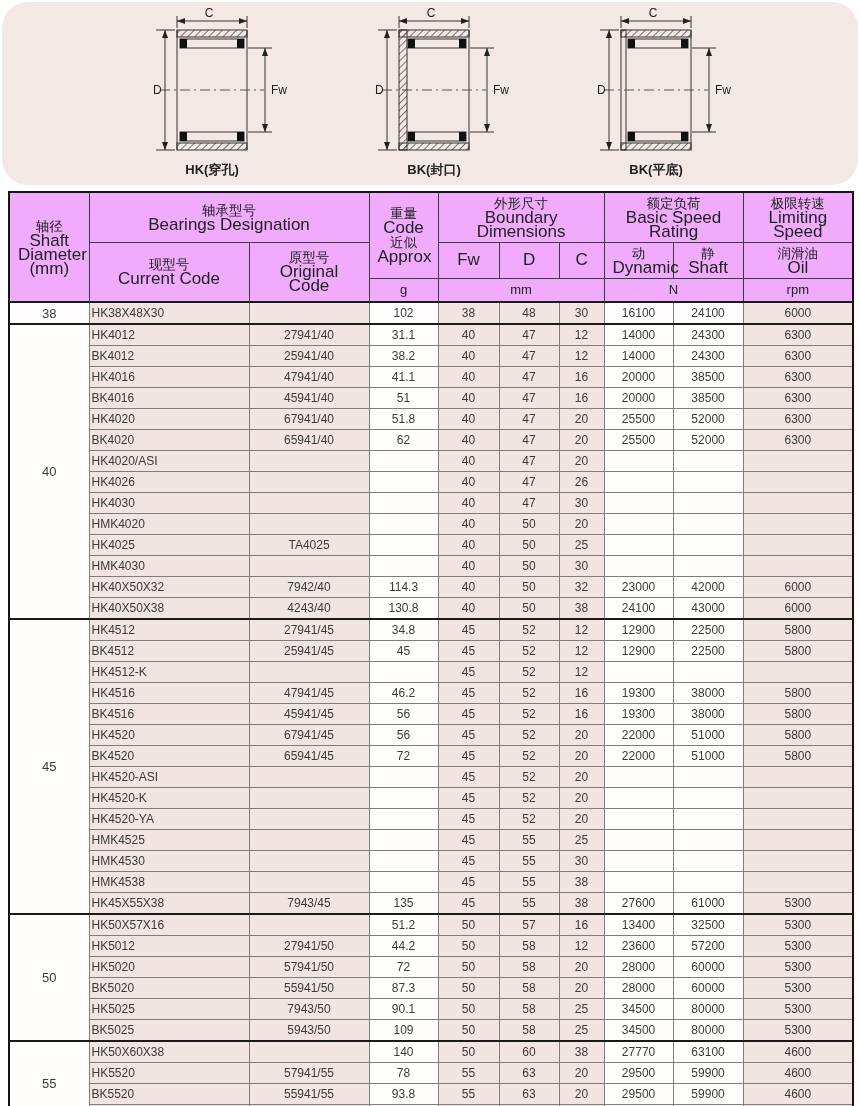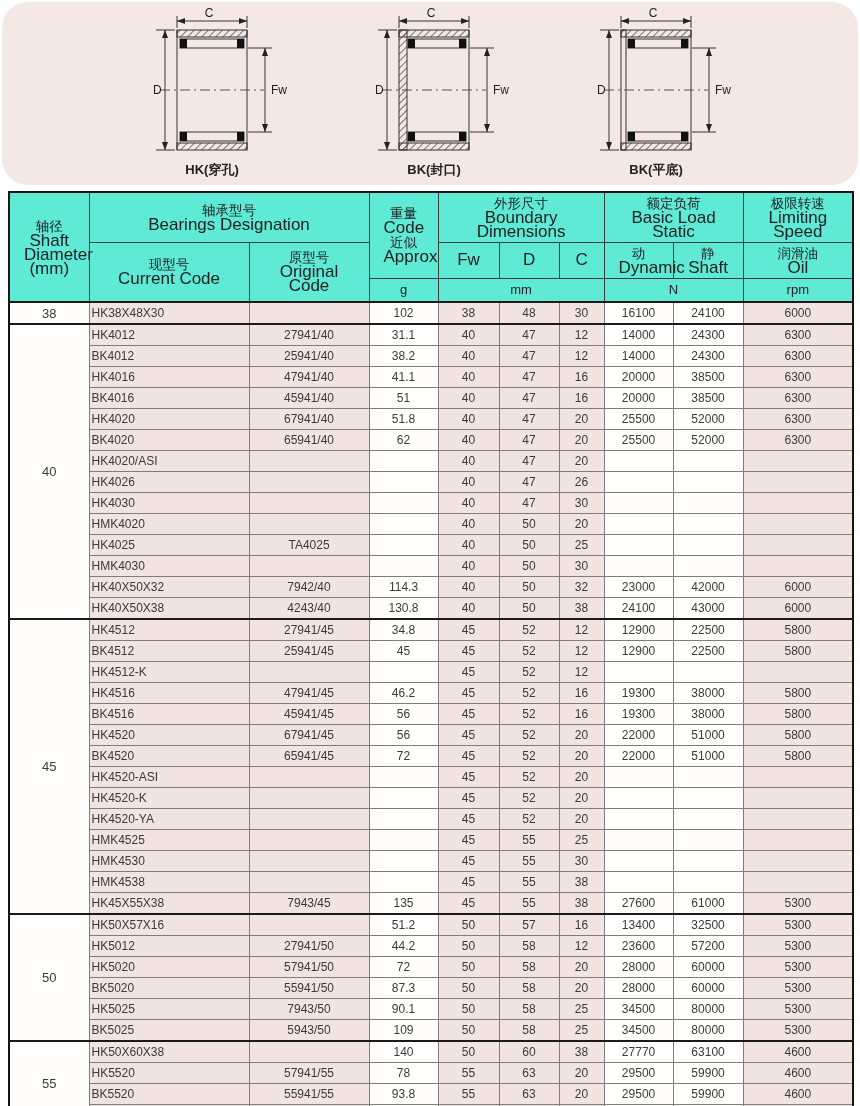--- a/index.html
+++ b/index.html
@@ -9,21 +9,21 @@
   .panel{margin:2px 2px 6px 2px;height:183px;background:#f4e8e5;border-radius:26px;position:relative;}
   .panel svg{display:block;}
   .diag-label{font-size:13px;font-weight:bold;fill:#222;}
   .dim-label{font-size:12px;fill:#222;}
   .dline{stroke:#333;stroke-width:1;}
   
   table{border-collapse:collapse;margin:0 auto;width:844px;table-layout:fixed;
         font-size:12px;color:#3a3a3a;}
   .tablewrap{padding:0 8px;}
   table{border:2px solid #141414;}
-  th{border:1px solid #3c3c3c;font-weight:normal;color:#222;padding:1px 14px;background:#5eead4;}
+  th{border:1px solid #3c3c3c;font-weight:normal;color:#222;padding:1px 8px;background:#f0abfc;}
   td{border:1px solid #7d7d7d;height:20px;text-align:center;padding:0 2px;white-space:nowrap;overflow:hidden;}
   th .zh{font-size:13.5px;line-height:15px;}
   th .en{font-size:17px;line-height:14px;}
   th .unit{font-size:13px;}
   .r1{height:50px;} .r2{height:36px;margin-left:24px;} .r3{height:24px;}
   
   .cur,.orig,.fw,.dd,.cc,.oil{background:#f2e4e0;}
   .shaft,.mass,.dyn,.stat{background:#fffefd;}
   .cur{text-align:left;}
   .shaft{font-size:13px;}
@@ -159,21 +159,21 @@
             <div class="en">Code</div>
             <div class="zh">近似</div>
             <div class="en">Approx</div>
           </th>
           <th colspan="3">
             <div class="zh">外形尺寸</div>
             <div class="en">Boundary Dimensions</div>
           </th>
           <th colspan="2">
             <div class="zh">额定负荷</div>
-            <div class="en">Basic Load Static</div>
+            <div class="en">Basic Speed Rating</div>
           </th>
           <th>
             <div class="zh">极限转速</div>
             <div class="en">Limiting Speed</div>
           </th>
         </tr>
         <tr class="r2">
           <th rowspan="2">
             <div class="zh">现型号</div>
             <div class="en">Current Code</div>

